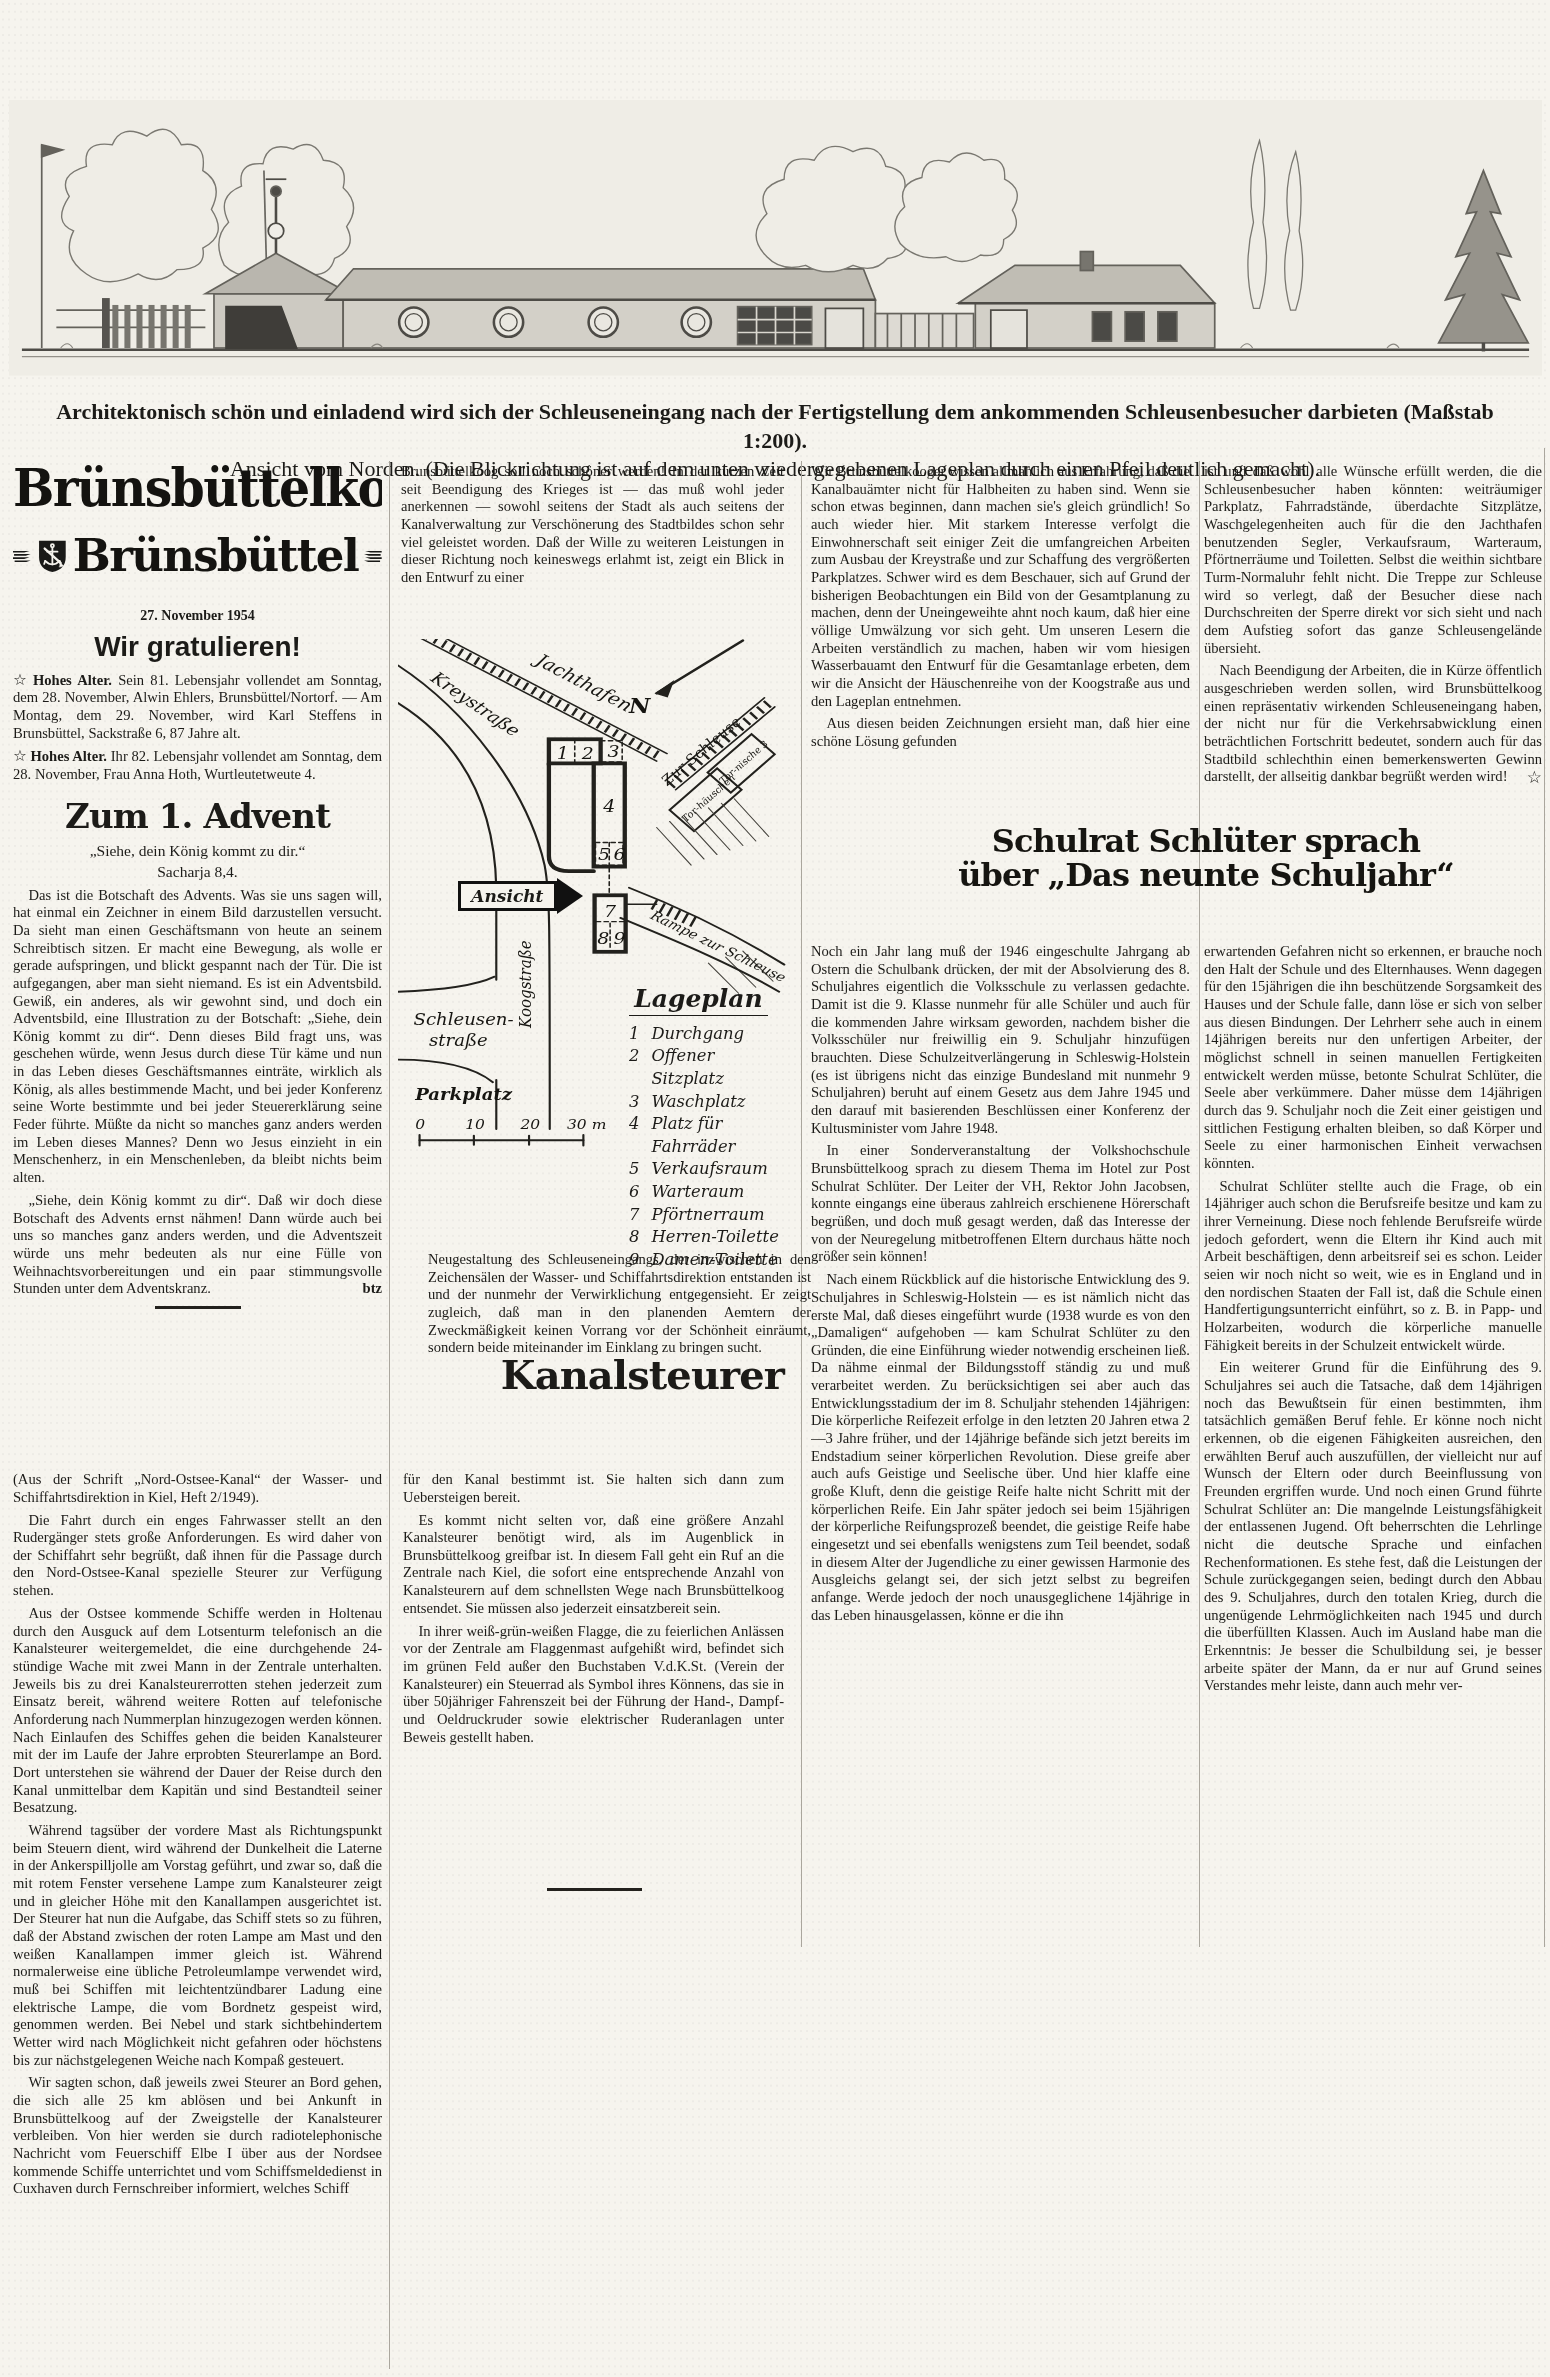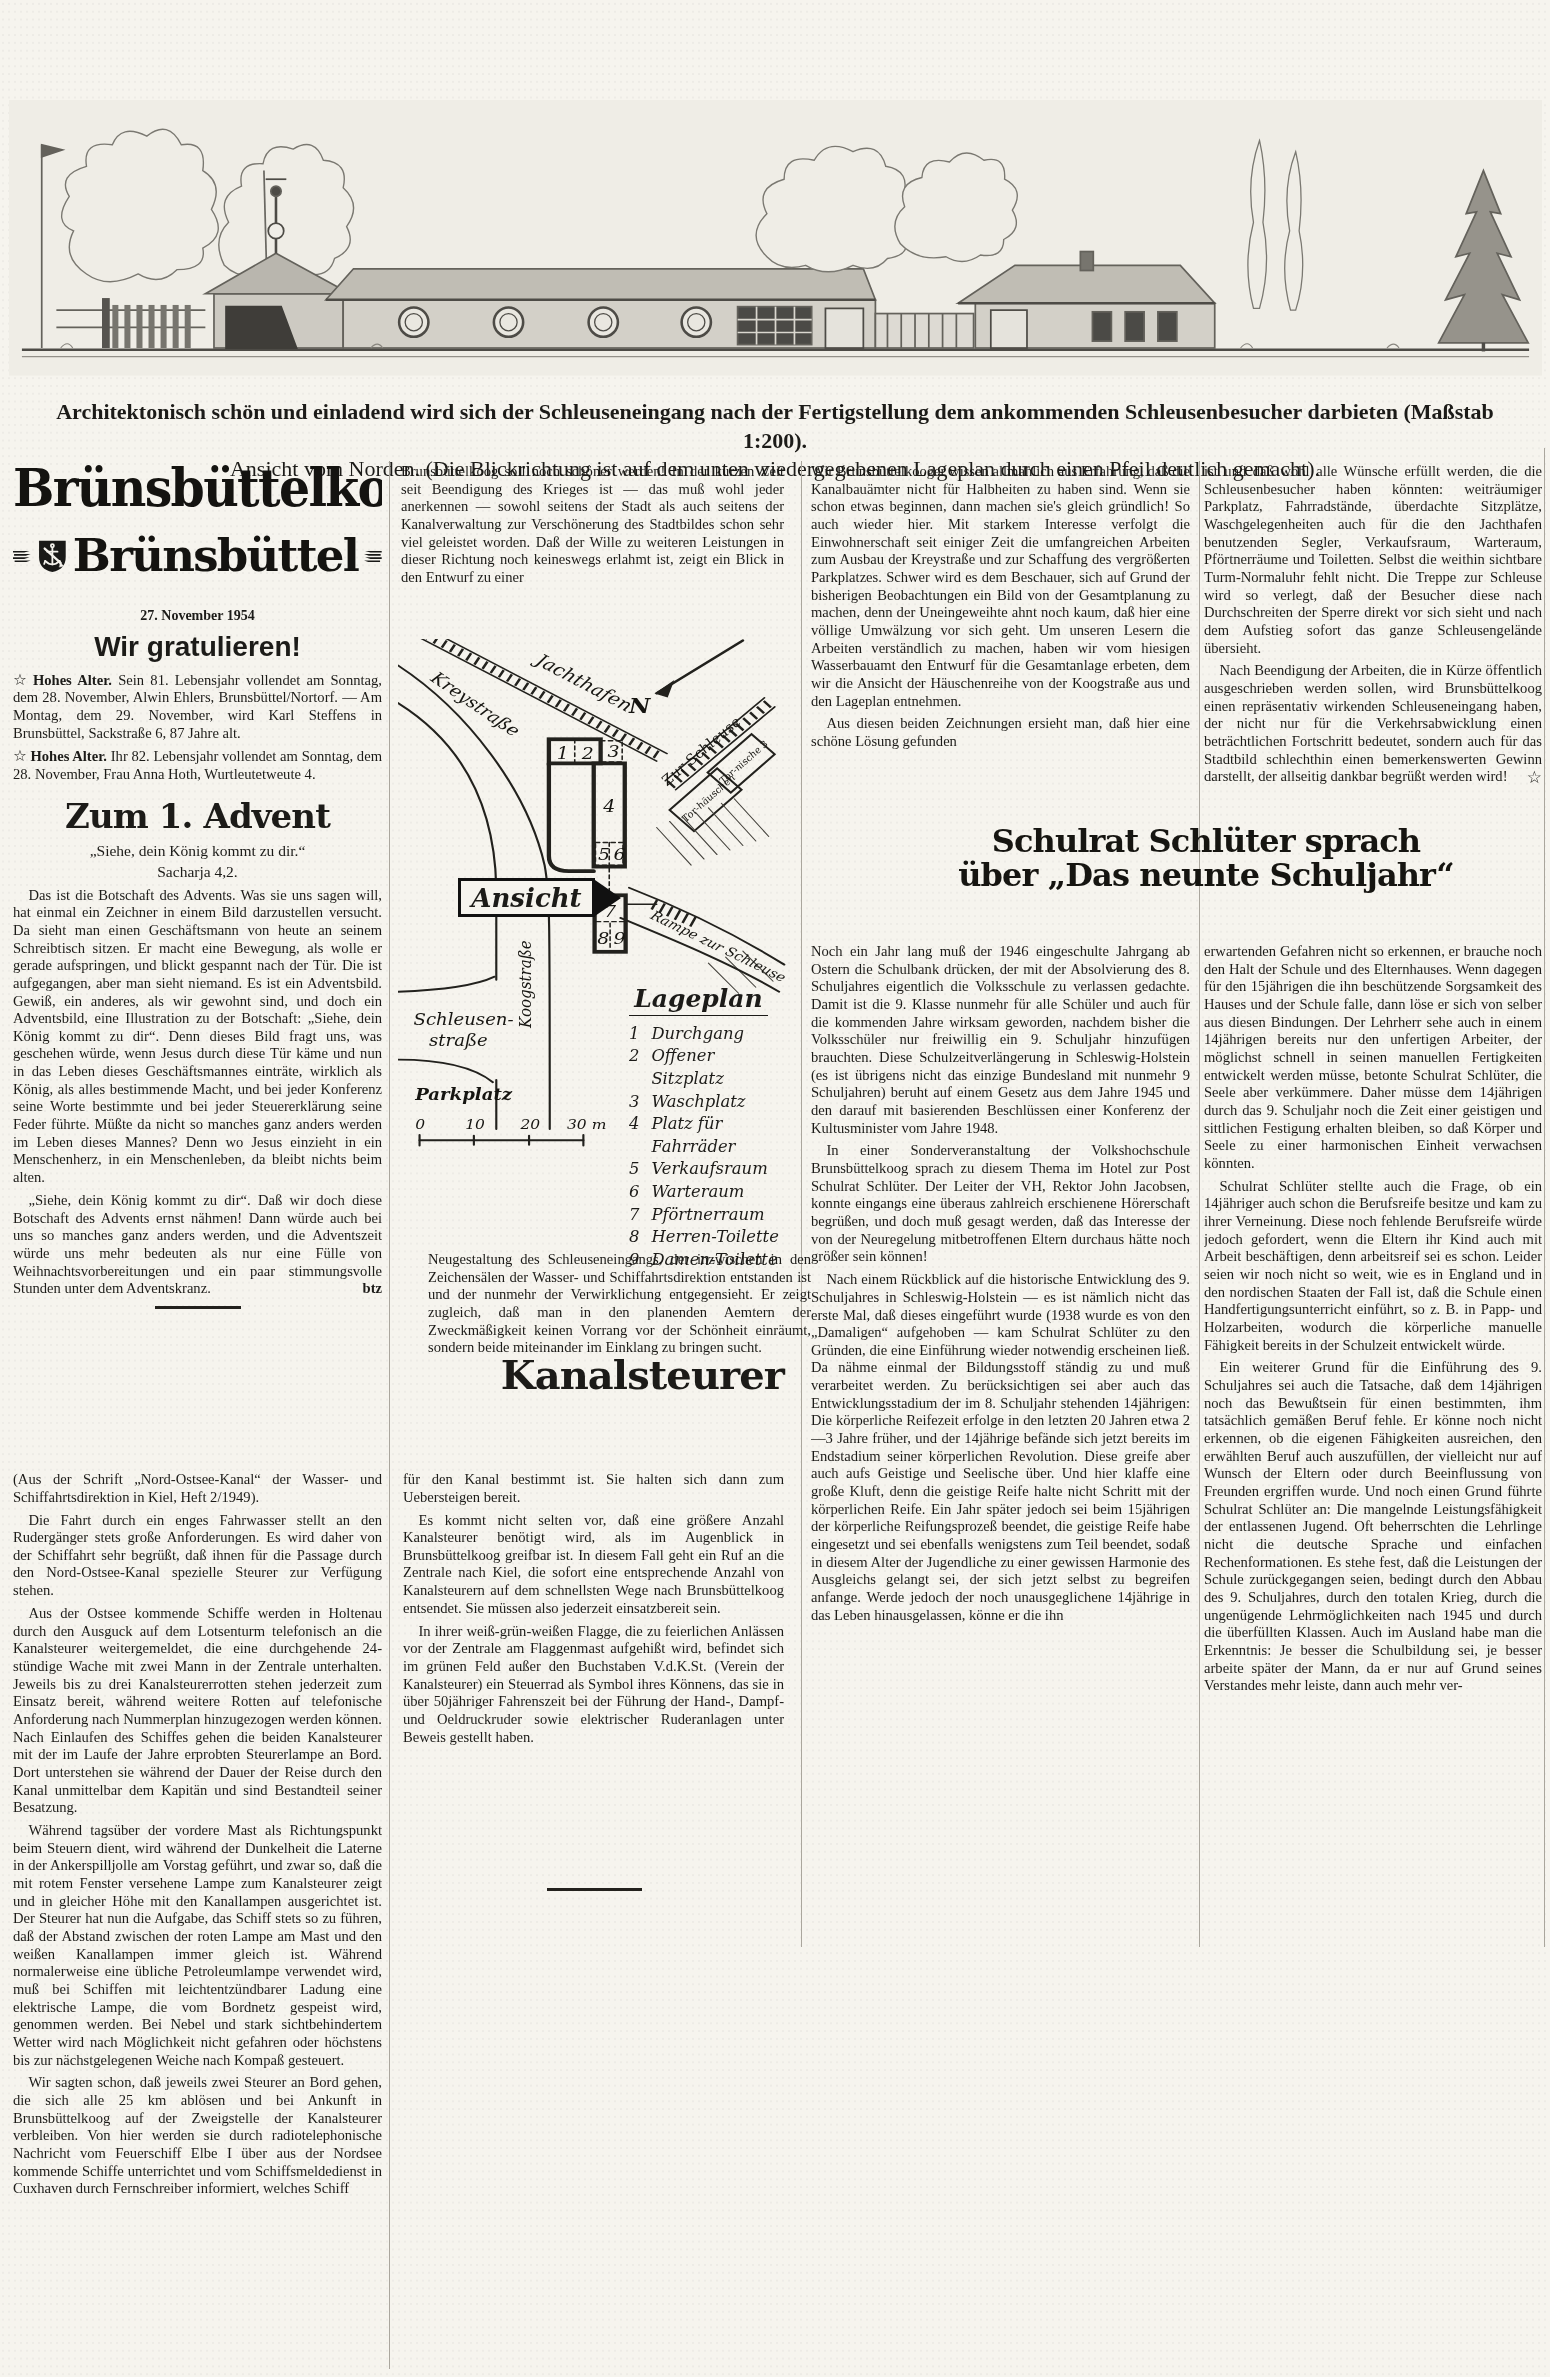--- a/index.html
+++ b/index.html
@@ -40,21 +40,21 @@
         line-height:1.06;text-align:center;letter-spacing:-0.9px;color:#161511;padding-left:31px;}
   .map-wrap{width:388px;height:603px;}
   .map-legend{position:absolute;left:231px;top:345px;width:155px;
         font-family:"DejaVu Serif",serif;font-style:italic;}
   .map-legend .lg-title{font-size:25px;font-weight:bold;border-bottom:1.7px solid #1c1b18;
         display:inline-block;padding:0 5.2px 1.7px 5.2px;margin-bottom:6.9px;}
   .lg-row{display:flex;font-size:16.4px;line-height:1.38;}
   .lg-num{width:22.4px;flex:none;}
   .ansicht{position:absolute;left:60px;top:239px;display:flex;align-items:center;}
   .ansicht-box{border:3.4px solid #111;background:#f6f4ee;font-family:"DejaVu Serif",serif;
-        font-weight:bold;font-style:italic;font-size:26px;padding:1.7px 10.3px;}
+        font-weight:bold;font-style:italic;font-size:17px;padding:1.7px 10.3px;}
   .ansicht-tri{width:0;height:0;border-top:18px solid transparent;border-bottom:18px solid transparent;
         border-left:26px solid #111;}
   svg text{font-family:"DejaVu Serif",serif;}
   .maplabel{font-style:italic;fill:#161511;}
   .mapnum{font-style:italic;fill:#161511;font-size:22px;}
 </style>
 </head>
 <body>
 
 <div id="page">
@@ -194,21 +194,21 @@
       </div>
       <div class="m-date">27. November 1954</div>
     </div>
 
     <div class="h-sans">Wir gratulieren!</div>
     <p class="noindent"><span class="star">☆</span><span class="lead-b">Hohes Alter.</span> <span>Sein 81. Lebensjahr vollendet am Sonntag, dem 28. November, Alwin Ehlers, Brunsbüttel/Nortorf. — Am Montag, dem 29. November, wird Karl Steffens in Brunsbüttel, Sackstraße 6, 87 Jahre alt.</span></p>
     <p class="noindent"><span class="star">☆</span><span class="lead-b">Hohes Alter.</span> <span>Ihr 82. Lebensjahr vollendet am Sonntag, dem 28. November, Frau Anna Hoth, Wurtleutetweute 4.</span></p>
 
     <div class="h-slab">Zum 1. Advent</div>
     <p class="advent-quote">„Siehe, dein König kommt zu dir.“</p>
-    <p class="advent-src">Sacharja 4,2.</p>
+    <p class="advent-src">Sacharja 8,4.</p>
     <p>Das ist die Botschaft des Advents. Was sie uns sagen will, hat einmal ein Zeichner in einem Bild darzustellen versucht. Da sieht man einen Geschäftsmann von heute an seinem Schreibtisch sitzen. Er macht eine Bewegung, als wolle er gerade aufspringen, und blickt gespannt nach der Tür. Die ist aufgegangen, aber man sieht niemand. Es ist ein Adventsbild. Gewiß, ein anderes, als wir gewohnt sind, und doch ein Adventsbild, eine Illustration zu der Botschaft: „Siehe, dein König kommt zu dir“. Denn dieses Bild fragt uns, was geschehen würde, wenn Jesus durch diese Tür käme und nun in das Leben dieses Geschäftsmannes einträte, wirklich als König, als alles bestimmende Macht, und bei jeder Konferenz seine Worte bestimmte und bei jeder Steuererklärung seine Feder führte. Müßte da nicht so manches ganz anders werden im Leben dieses Mannes? Denn wo Jesus einzieht in ein Menschenherz, in ein Menschenleben, da bleibt nichts beim alten.</p>
     <p><span>„Siehe, dein König kommt zu dir“. Daß wir doch diese Botschaft des Advents ernst nähmen! Dann würde auch bei uns so manches ganz anders werden, und die Adventszeit würde uns mehr bedeuten als nur eine Fülle von Weihnachtsvorbereitungen und ein paar stimmungsvolle Stunden unter dem Adventskranz.</span> <span class="sig">btz</span></p>
     <div class="short-rule"></div>
   </div>
 
   <div class="abs colflow" style="left:401px;top:463px;width:383px;height:172px;">
     <p class="noindent">Brunsbüttelkoog soll noch schöner werden! In der kurzen Zeit seit Beendigung des Krieges ist — das muß wohl jeder anerkennen — sowohl seitens der Stadt als auch seitens der Kanalverwaltung zur Verschönerung des Stadtbildes schon sehr viel geleistet worden. Daß der Wille zu weiteren Leistungen in dieser Richtung noch keineswegs erlahmt ist, zeigt ein Blick in den Entwurf zu einer</p>
   </div>
 
   <div class="abs map-wrap" style="left:398px;top:639px;">

